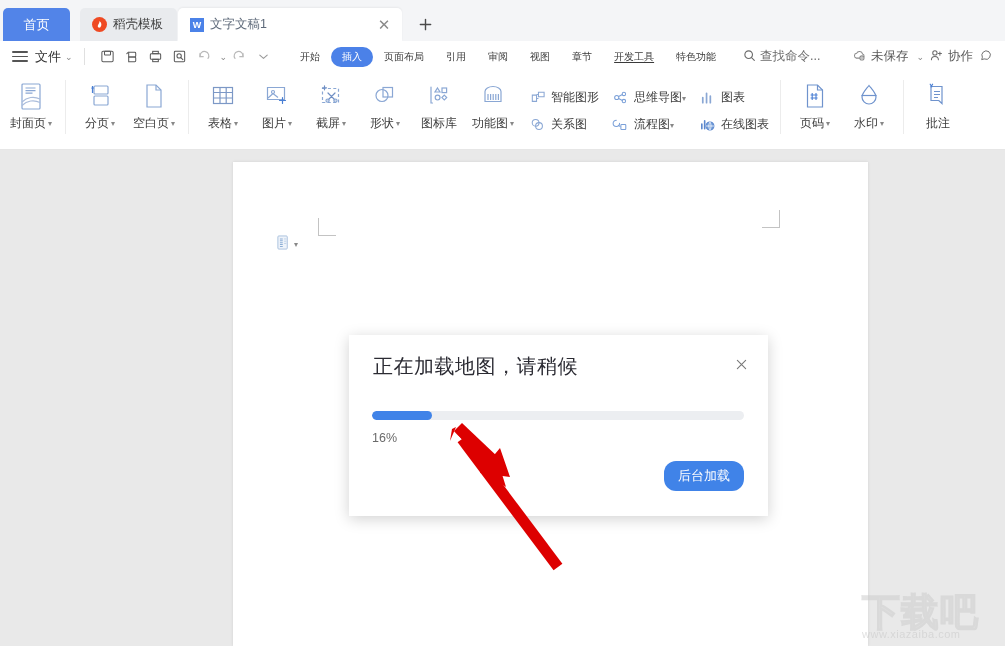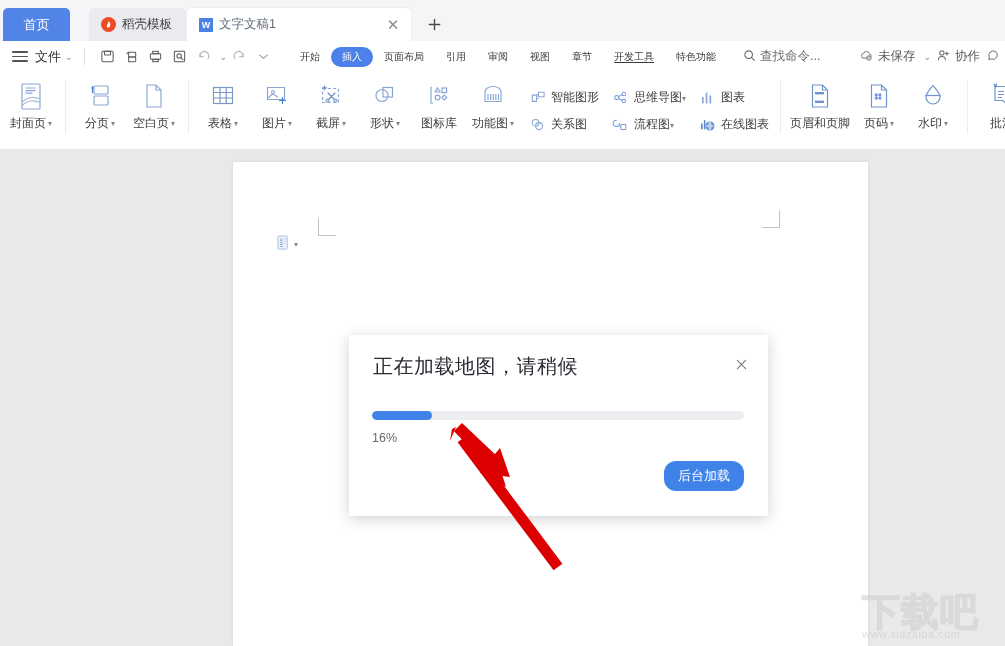--- a/index.html
+++ b/index.html
@@ -21,21 +21,21 @@
     height: 33px; display: flex; align-items: center; gap: 6px;
     padding: 0 12px; font-size: 12.5px; position: relative;
     border-top-left-radius: 5px; border-top-right-radius: 5px;
     cursor: default; white-space: nowrap;
   }
   .tab-home {
     background: #5284e8; color: #ffffff; width: 67px; justify-content: center;
     font-size: 13px; margin-left: 3px;
   }
   .tab-tpl {
-    background: #e9ebee; color: #3d3d3d; width: 97px; margin-left: 19px;
+    background: #e9ebee; color: #3d3d3d; width: 97px; margin-left: 10px;
   }
   .tab-doc {
     background: #ffffff; color: #4a5566; width: 224px; margin-left: 1px;
     box-shadow: 0 -1px 2px rgba(0,0,0,.05);
   }
   .tab-doc .tabtext { color: #5e6a7a; }
   .tpl-icon {
     width: 15px; height: 15px; border-radius: 50%;
     background: #ef4a23; color:#fff; font-size: 10px;
     display:flex; align-items:center; justify-content:center; flex:0 0 auto;
@@ -70,21 +70,21 @@
   .qicon { width: 24px; height:22px; display:flex; align-items:center; justify-content:center; color:#5a5a5a;}
   .qicon svg { display:block; }
   .mb-tabs { display:flex; align-items:center; margin-left: 14px; gap: 0px; }
   .mtab {
     font-size: 10px; color:#3a3a3a; padding: 3px 11px; border-radius: 11px;
     white-space:nowrap;
   }
   .mtab.active { background:#4b81e8; color:#ffffff; }
   .mtab.underline { text-decoration: underline; text-underline-offset: 2px; }
   .mb-search { display:flex; align-items:center; gap:4px; margin-left: 16px; color:#6b6b6b; font-size:12.5px; }
-  .mb-right { margin-left:auto; display:flex; gap:5px; padding-right:6px; }
+  .mb-right { margin-left:auto; display:flex; gap:5px; padding-right:13px; }
   .mb-right-item { display:flex; align-items:center; gap:4px; font-size:12.5px; color:#5a5a5a; }
 
   
   .ribbon {
     position:absolute; left:0; top:72px; width:1005px; height:78px;
     background:#ffffff; display:flex; align-items:flex-start;
     border-bottom:1px solid #e6e6e6; overflow:hidden;
   }
   .rgroup { display:flex; align-items:flex-start; height:72px; padding: 4px 0 0 0; }
   .rsep { width:1px; height:54px; background:#ececec; margin: 8px 7px 0 7px; flex:0 0 auto; }
@@ -503,31 +503,20 @@
               <path d="M7.4 10.6h8.4M11.6 6.4c1.6 2.2 1.6 6.2 0 8.4M11.6 6.4c-1.6 2.2-1.6 6.2 0 8.4" stroke="#fff" stroke-width=".8"></path>
             </svg>
           </span>
           <span class="lbl">在线图表</span>
         </div>
       </div>
     </div>
     <div class="rsep"></div>
 
     <div class="rgroup">
-      <div class="rbtn" style="width:64px;">
-        <span class="glyph">
-          <svg width="24" height="28" viewBox="0 0 24 28" fill="none" stroke="#6f93cd" stroke-width="1.2">
-            <path d="M4.5 3h10l5 5v17h-15z"></path>
-              <path d="M14.5 3v5h5"></path>
-            <rect x="7" y="10" width="9" height="2.4" fill="#6f93cd" stroke="none"></rect>
-            <rect x="7" y="18.6" width="9" height="2.4" fill="#6f93cd" stroke="none"></rect>
-          </svg>
-        </span>
-        <span class="lbl">页眉和页脚</span>
-      </div>
       <div class="rbtn">
         <span class="glyph">
           <svg width="24" height="28" viewBox="0 0 24 28" fill="none" stroke="#6f93cd" stroke-width="1.2">
             <path d="M4.5 3h10l5 5v17h-15z"></path>
               <path d="M14.5 3v5h5"></path>
             <path d="M9.2 11v7M13 11v7M7.6 13h7M7.6 16h7" stroke="#4a7fd4" stroke-width="1.1"></path>
           </svg>
         </span>
         <span class="lbl">
           <span>页码</span>

